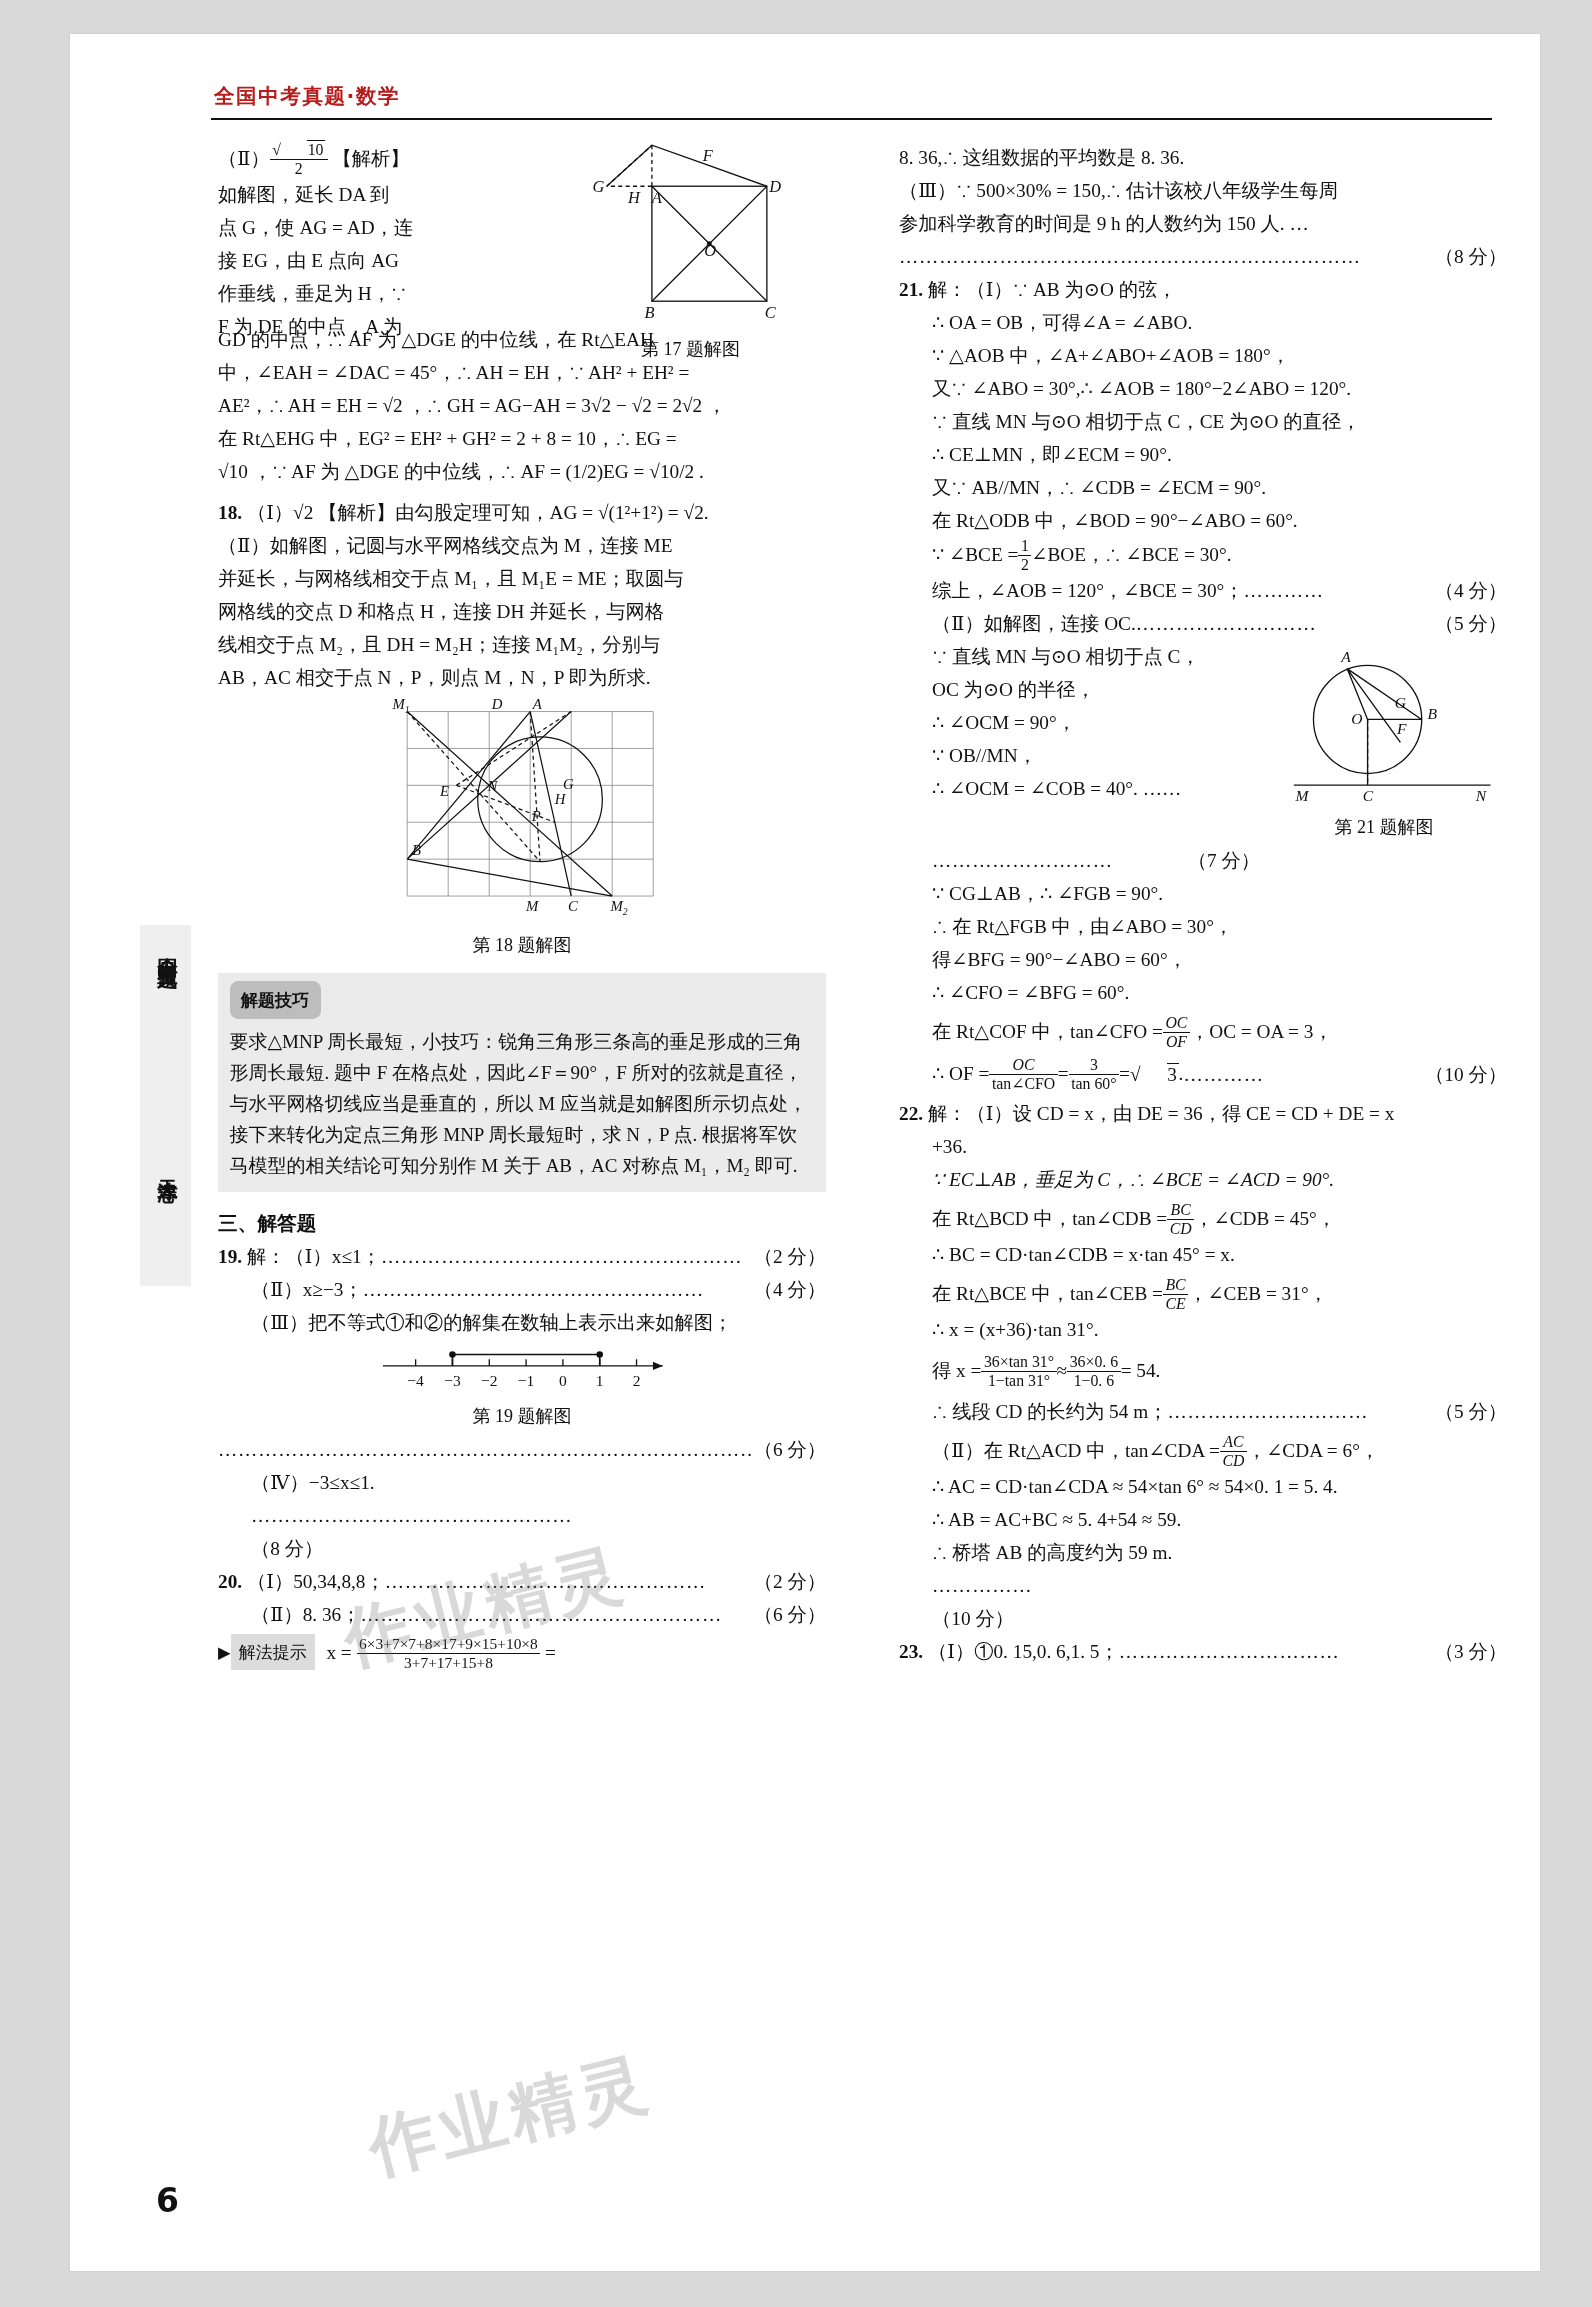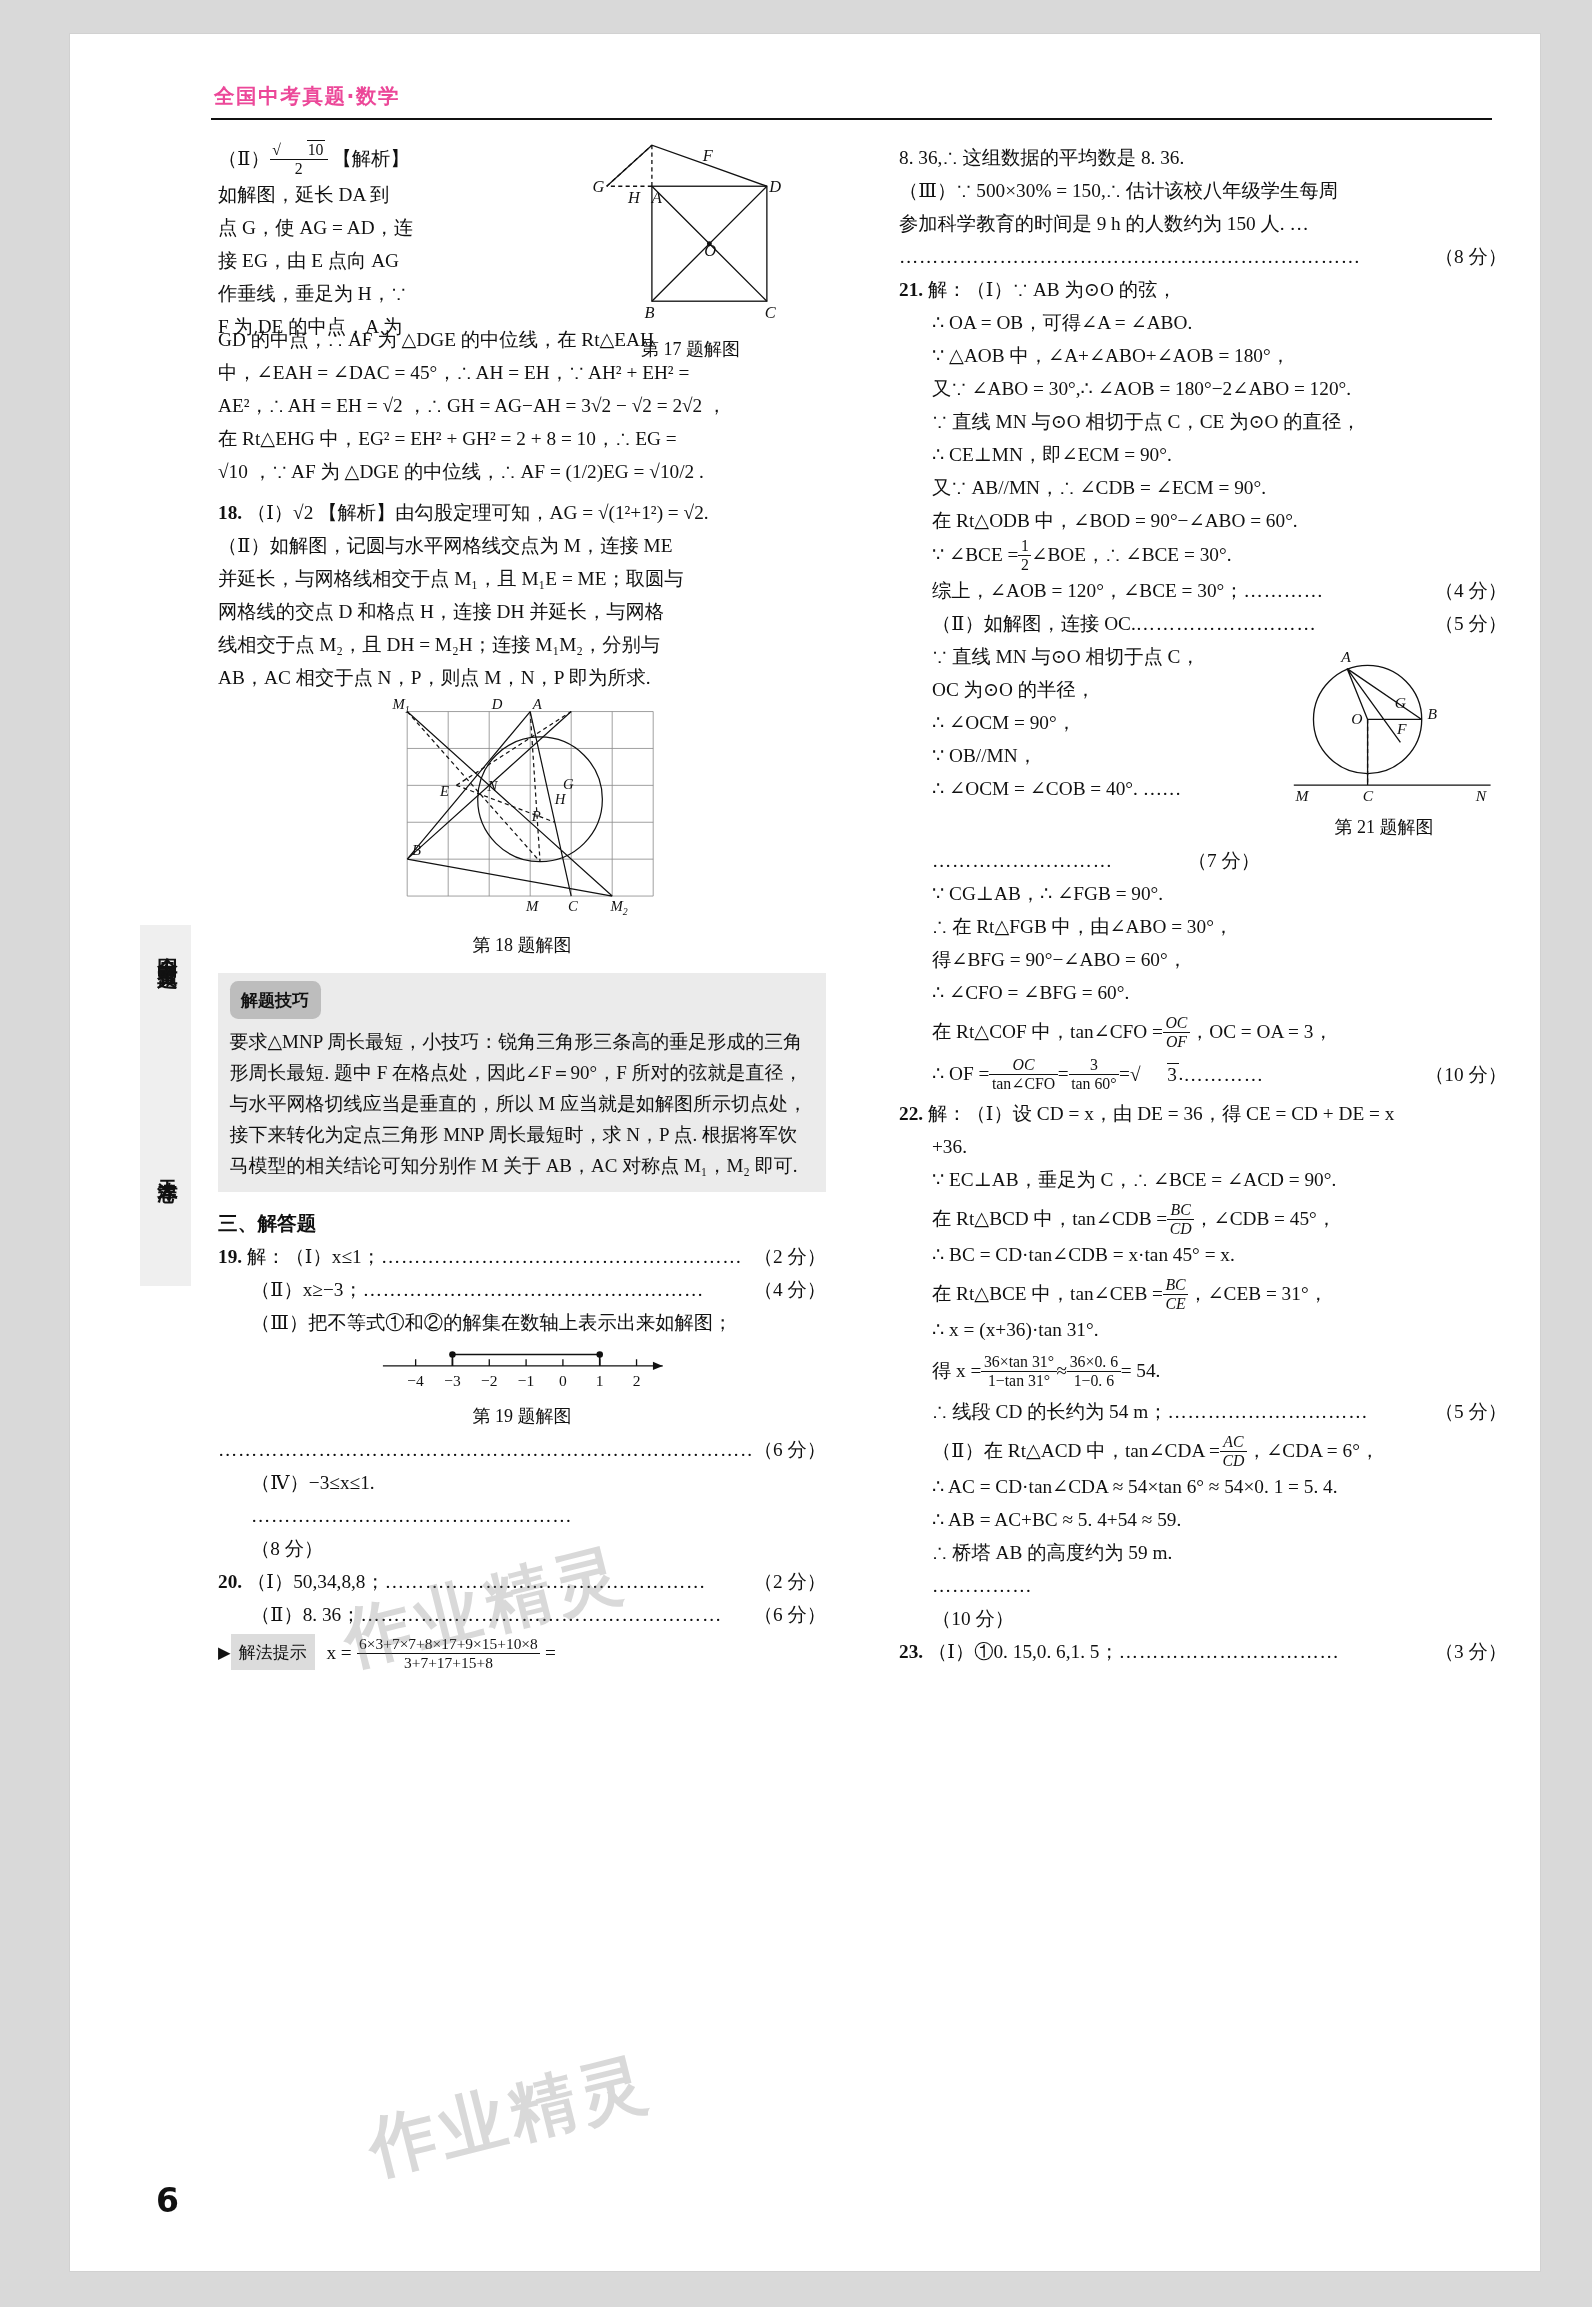--- a/index.html
+++ b/index.html
@@ -8,21 +8,21 @@
     background:#d9d9d9;
     font-family:"Liberation Serif","DejaVu Serif",serif;
   }
   .page{
     position:absolute;left:70px;top:34px;width:1470px;height:2237px;
     background:#ffffff;
     box-shadow:0 0 0 0.8px #cfcfcf;
   }
   .hdr{
     position:absolute;left:144px;top:48px;
-    font-size:20.5px;font-weight:bold;letter-spacing:1.6px;color:#ec4899;
+    font-size:20.5px;font-weight:bold;letter-spacing:1.6px;color:#b91c1c;
     font-family:"DejaVu Sans","Liberation Sans",sans-serif;
   }
   .hdr-rule{position:absolute;left:141px;top:84px;width:1281px;height:1.6px;background:#111;}
   .pageno{
     position:absolute;left:86px;top:2147px;font-size:33px;font-weight:bold;color:#111;
     font-family:"DejaVu Sans","Liberation Sans",sans-serif;
   }
   
   .sidetab{
     position:absolute;left:70px;top:891px;width:51px;height:361px;background:#efefef;
@@ -409,21 +409,21 @@
         <span class="dots" style="flex:1;overflow:hidden;white-space:nowrap;">…………</span>
         <span>（10 分）</span>
       </div>
     </div>
 
     <div style="margin-top:3.3px;">
       <div class="ln">
         <b style="margin-right:4.9px;">22.</b><span>解：（Ⅰ）设 CD = x，由 DE = 36，得 CE = CD + DE = x</span>
       </div>
       <div class="ln" style="padding-left:33px;">+36.</div>
-      <div class="ln" style="padding-left:33px;">∵ EC⊥AB，垂足为 C，∴ ∠BCE = ∠ACD = 90°.</div>
+      <div class="ln" style="padding-left:33px;font-style:italic;">∵ EC⊥AB，垂足为 C，∴ ∠BCE = ∠ACD = 90°.</div>
       <div class="ln" style="padding-left:33px;margin-top:4.9px;">
         在 Rt△BCD 中，tan∠CDB =<span class="frac"><span class="n"><i>BC</i></span><span class="d"><i>CD</i></span></span>，∠CDB = 45°，
       </div>
       <div class="ln" style="padding-left:33px;">∴ BC = CD·tan∠CDB = x·tan 45° = x.</div>
       <div class="ln" style="padding-left:33px;margin-top:4.9px;">
         在 Rt△BCE 中，tan∠CEB =<span class="frac"><span class="n"><i>BC</i></span><span class="d"><i>CE</i></span></span>，∠CEB = 31°，
       </div>
       <div class="ln" style="padding-left:33px;">∴ x = (x+36)·tan 31°.</div>
       <div class="ln" style="padding-left:33px;margin-top:6.6px;">
         得 x =<span class="frac"><span class="n">36×tan 31°</span><span class="d">1−tan 31°</span></span>≈<span class="frac"><span class="n">36×0. 6</span><span class="d">1−0. 6</span></span>= 54.

